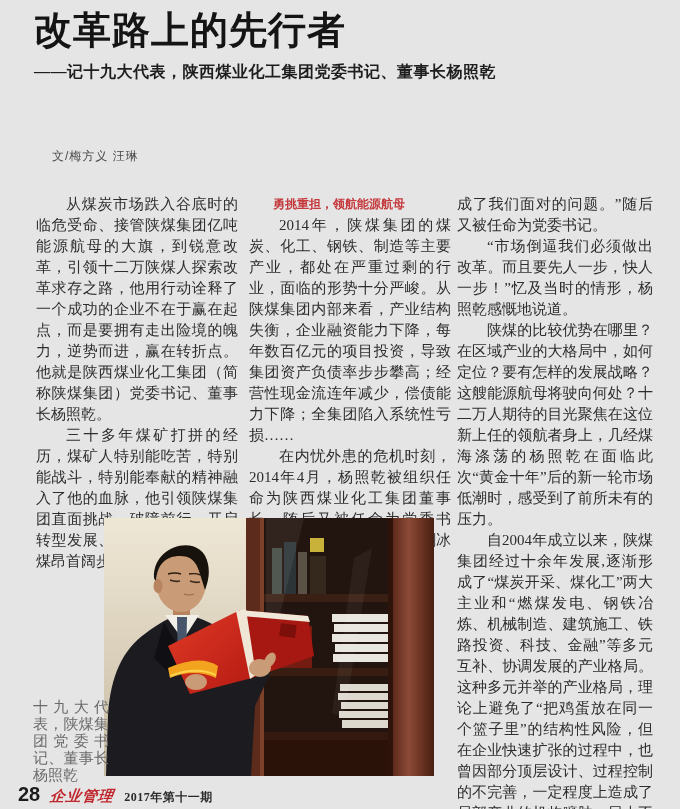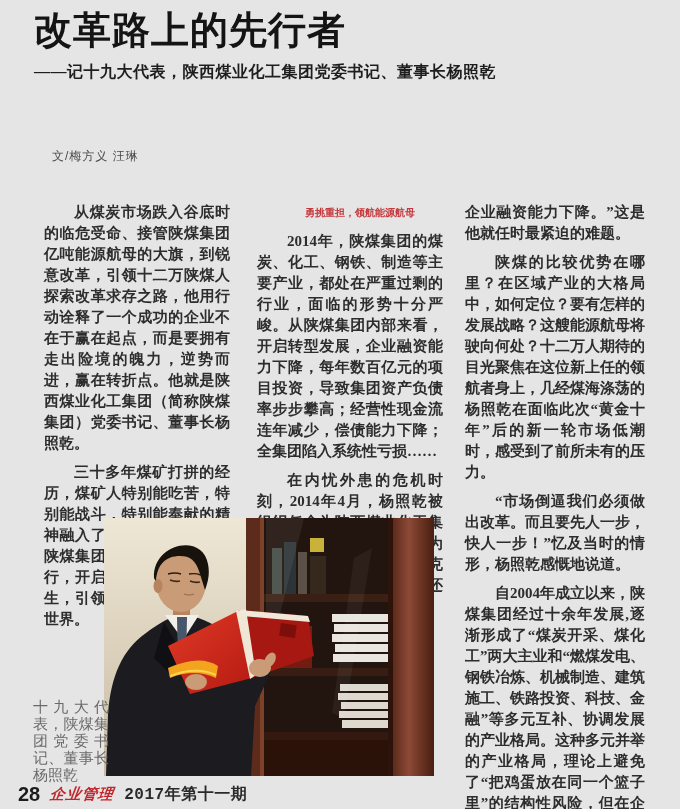--- a/index.html
+++ b/index.html
@@ -6,60 +6,60 @@
   .page{position:relative;width:680px;height:809px;background:#e5e5e5;overflow:hidden;
         font-family:"Liberation Serif",serif;padding-left:48px;}
   .title{position:absolute;left:34px;top:4px;font-size:38px;line-height:52px;font-weight:900;
          color:#141414;letter-spacing:1px;}
   .subtitle{position:absolute;left:34px;top:62px;font-size:16px;font-weight:700;color:#1e1e1e;
             letter-spacing:0.5px;}
   .byline{position:absolute;left:36px;top:148px;font-size:12px;color:#4a4a4a;
           font-family:"Liberation Sans",sans-serif;letter-spacing:1px;margin-left:16px;}
   .col{position:absolute;top:194px;font-size:15px;line-height:21px;color:#2d2d2d;
        text-align:justify;word-break:break-all;}
-  .col p{margin:8px;text-indent:2em;font-weight:bold;}
+  .col p{margin:0;text-indent:2em;}
   .col p.noindent{text-indent:0;}
-  .subhead{font-family:"Liberation Sans",sans-serif;font-weight:700;font-size:10px;
-           color:#c5383c;margin:0 0 4px 0;text-indent:0;text-align:center;line-height:21px;}
+  .subhead{font-family:"Liberation Sans",sans-serif;font-weight:700;font-size:12px;
+           color:#c5383c;margin:0 0 4px 0;text-indent:0;text-align:left;line-height:21px;}
   #col1{left:36px;width:202px;}
   #col2{left:249px;width:202px;}
   #col3{left:457px;width:196px;}
   .photo{position:absolute;left:104px;top:518px;width:330px;height:258px;overflow:hidden;}
   .caption{position:absolute;left:33px;top:699px;width:76px;font-size:15px;line-height:17px;
            color:#6a6a6a;text-align:justify;word-break:break-all;}
-  .footer{position:absolute;left:18px;top:783px;display:flex;align-items:center;gap:10px;}
+  .footer{position:absolute;left:18px;top:783px;display:flex;align-items:flex-end;gap:10px;}
   .pagenum{font-family:"Liberation Sans",sans-serif;font-weight:700;font-size:20px;color:#1c1c1c;}
   .maglogo{font-family:"Liberation Serif",serif;font-style:italic;font-weight:700;font-size:15px;
            color:#c0272d;transform:skewX(-8deg);letter-spacing:1px;}
-  .issue{font-size:16px;font-weight:700;color:#2a2a2a;letter-spacing:0.5px;font-family:Liberation Mono, monospace;}
+  .issue{font-size:12px;font-weight:700;color:#2a2a2a;letter-spacing:0.5px;}
 </style>
 </head>
 <body>
 
 <div class="page">
 
   <div class="title">改革路上的先行者</div>
   <div class="subtitle">——记十九大代表，陕西煤业化工集团党委书记、董事长杨照乾</div>
   <div class="byline">文/梅方义 汪琳</div>
 
   <div class="col" id="col1">
     <p>从煤炭市场跌入谷底时的临危受命、接管陕煤集团亿吨能源航母的大旗，到锐意改革，引领十二万陕煤人探索改革求存之路，他用行动诠释了一个成功的企业不在于赢在起点，而是要拥有走出险境的魄力，逆势而进，赢在转折点。他就是陕西煤业化工集团（简称陕煤集团）党委书记、董事长杨照乾。</p>
     <p>三十多年煤矿打拼的经历，煤矿人特别能吃苦，特别能战斗，特别能奉献的精神融入了他的血脉，他引领陕煤集团直面挑战，破障前行，开启转型发展、涅槃重生，引领陕煤昂首阔步迈向世界。</p>
   </div>
 
   <div class="col" id="col2">
     <p class="subhead">勇挑重担，领航能源航母</p>
-    <p>2014年，陕煤集团的煤炭、化工、钢铁、制造等主要产业，都处在严重过剩的行业，面临的形势十分严峻。从陕煤集团内部来看，开启转型发展，企业融资能力下降，每年数百亿元的项目投资，导致集团资产负债率步步攀高；经营性现金流连年减少，偿债能力下降；全集团陷入系统性亏损……</p>
+    <p>2014年，陕煤集团的煤炭、化工、钢铁、制造等主要产业，都处在严重过剩的行业，面临的形势十分严峻。从陕煤集团内部来看，产业结构失衡，企业融资能力下降，每年数百亿元的项目投资，导致集团资产负债率步步攀高；经营性现金流连年减少，偿债能力下降；全集团陷入系统性亏损……</p>
     <p>在内忧外患的危机时刻，2014年4月，杨照乾被组织任命为陕西煤业化工集团董事长，随后又被任命为党委书记。“市场的达摩克里斯之剑冰冷高悬。生存还是毁灭，</p>
   </div>
 
   <div class="col" id="col3">
-    <p class="noindent">企业融资能力下降。”这是他就任时最紧迫的难题。</p>
+    <p class="noindent">成了我们面对的问题。”随后又被任命为党委书记。</p>
+    <p>“市场倒逼我们必须做出改革。而且要先人一步，快人一步！”忆及当时的情形，杨照乾感慨地说道。</p>
     <p>陕煤的比较优势在哪里？在区域产业的大格局中，如何定位？要有怎样的发展战略？这艘能源航母将驶向何处？十二万人期待的目光聚焦在这位新上任的领航者身上，几经煤海涤荡的杨照乾在面临此次“黄金十年”后的新一轮市场低潮时，感受到了前所未有的压力。</p>
-    <p>“市场倒逼我们必须做出改革。而且要先人一步，快人一步！”忆及当时的情形，杨照乾感慨地说道。</p>
     <p>自2004年成立以来，陕煤集团经过十余年发展,逐渐形成了“煤炭开采、煤化工”两大主业和“燃煤发电、钢铁冶炼、机械制造、建筑施工、铁路投资、科技、金融”等多元互补、协调发展的产业格局。这种多元并举的产业格局，理论上避免了“把鸡蛋放在同一个篮子里”的结构性风险，但在企业快速扩张的过程中，也曾因部分顶层设计、过程控制的不完善，一定程度上造成了局部产业的机构臃肿、尾大不掉，让企业付出了较高的试错成本。</p>
 
   </div>
 
   <div class="photo">
     <svg width="330" height="258" viewBox="0 0 330 258" xmlns="http://www.w3.org/2000/svg">
       <defs>
         <linearGradient id="wall" x1="0" y1="0" x2="0" y2="1">
           <stop offset="0" stop-color="#efe7d6"></stop>
             <stop offset="1" stop-color="#c7bba3"></stop>

